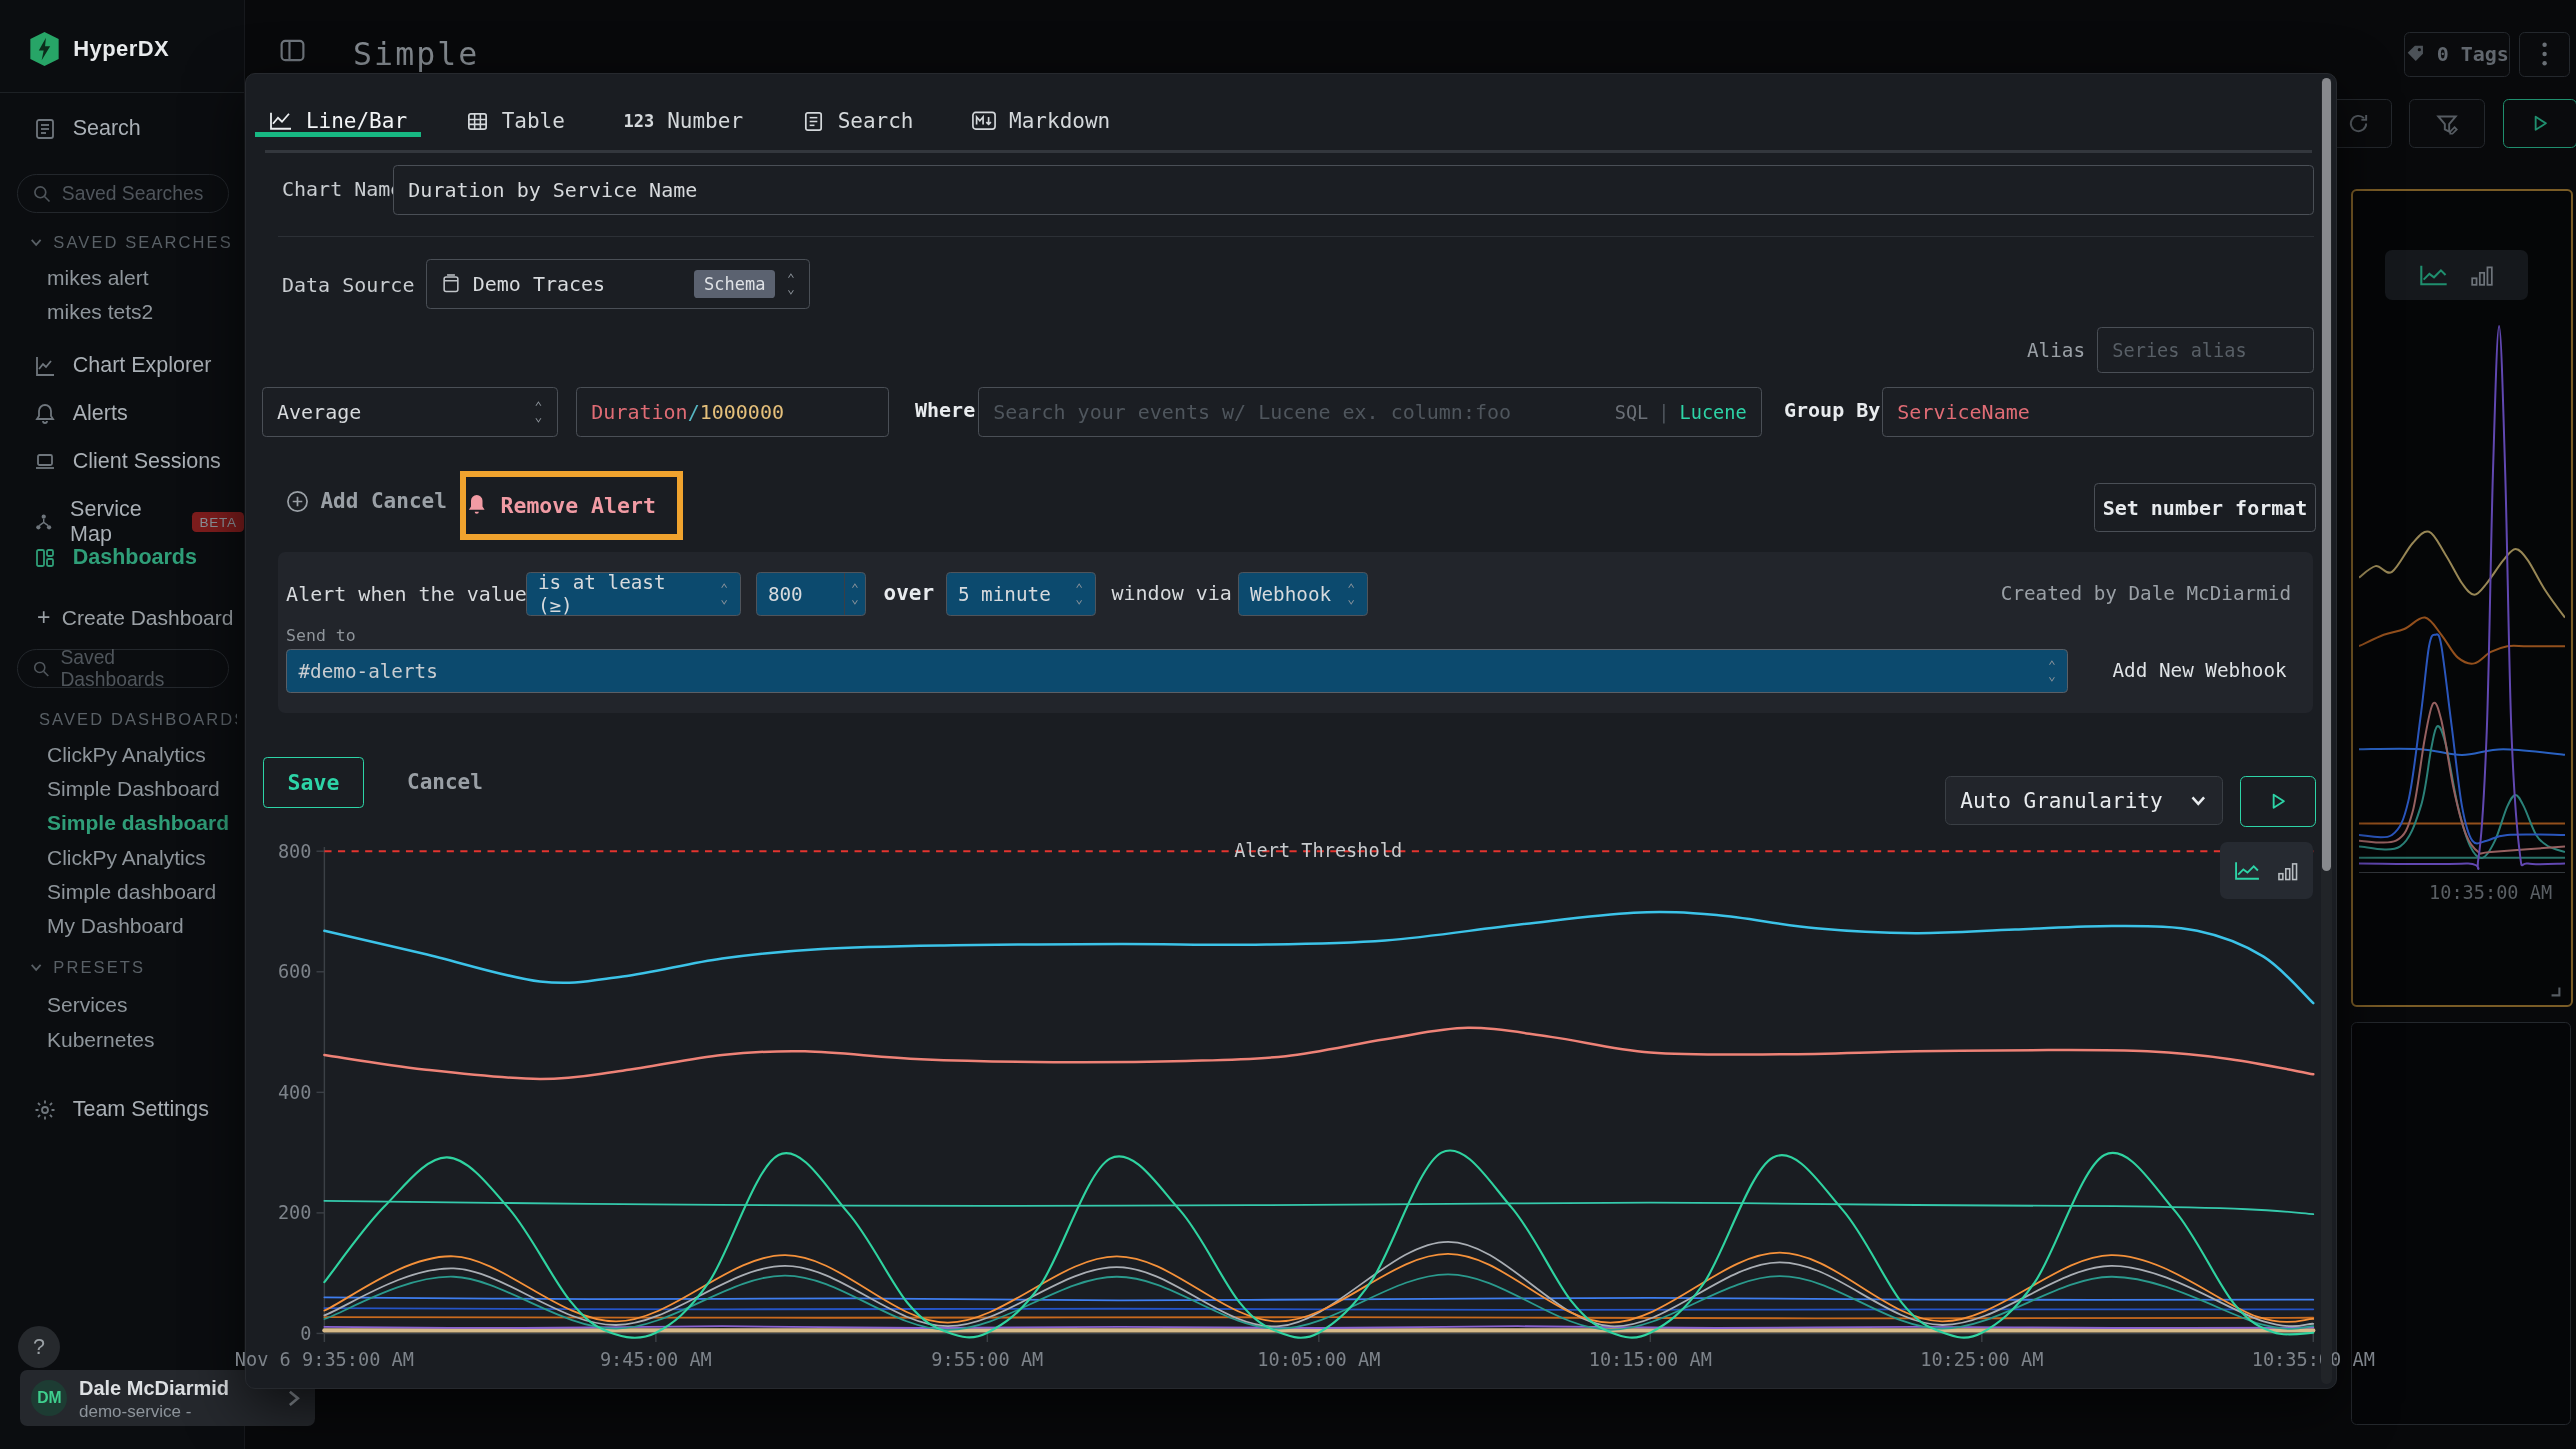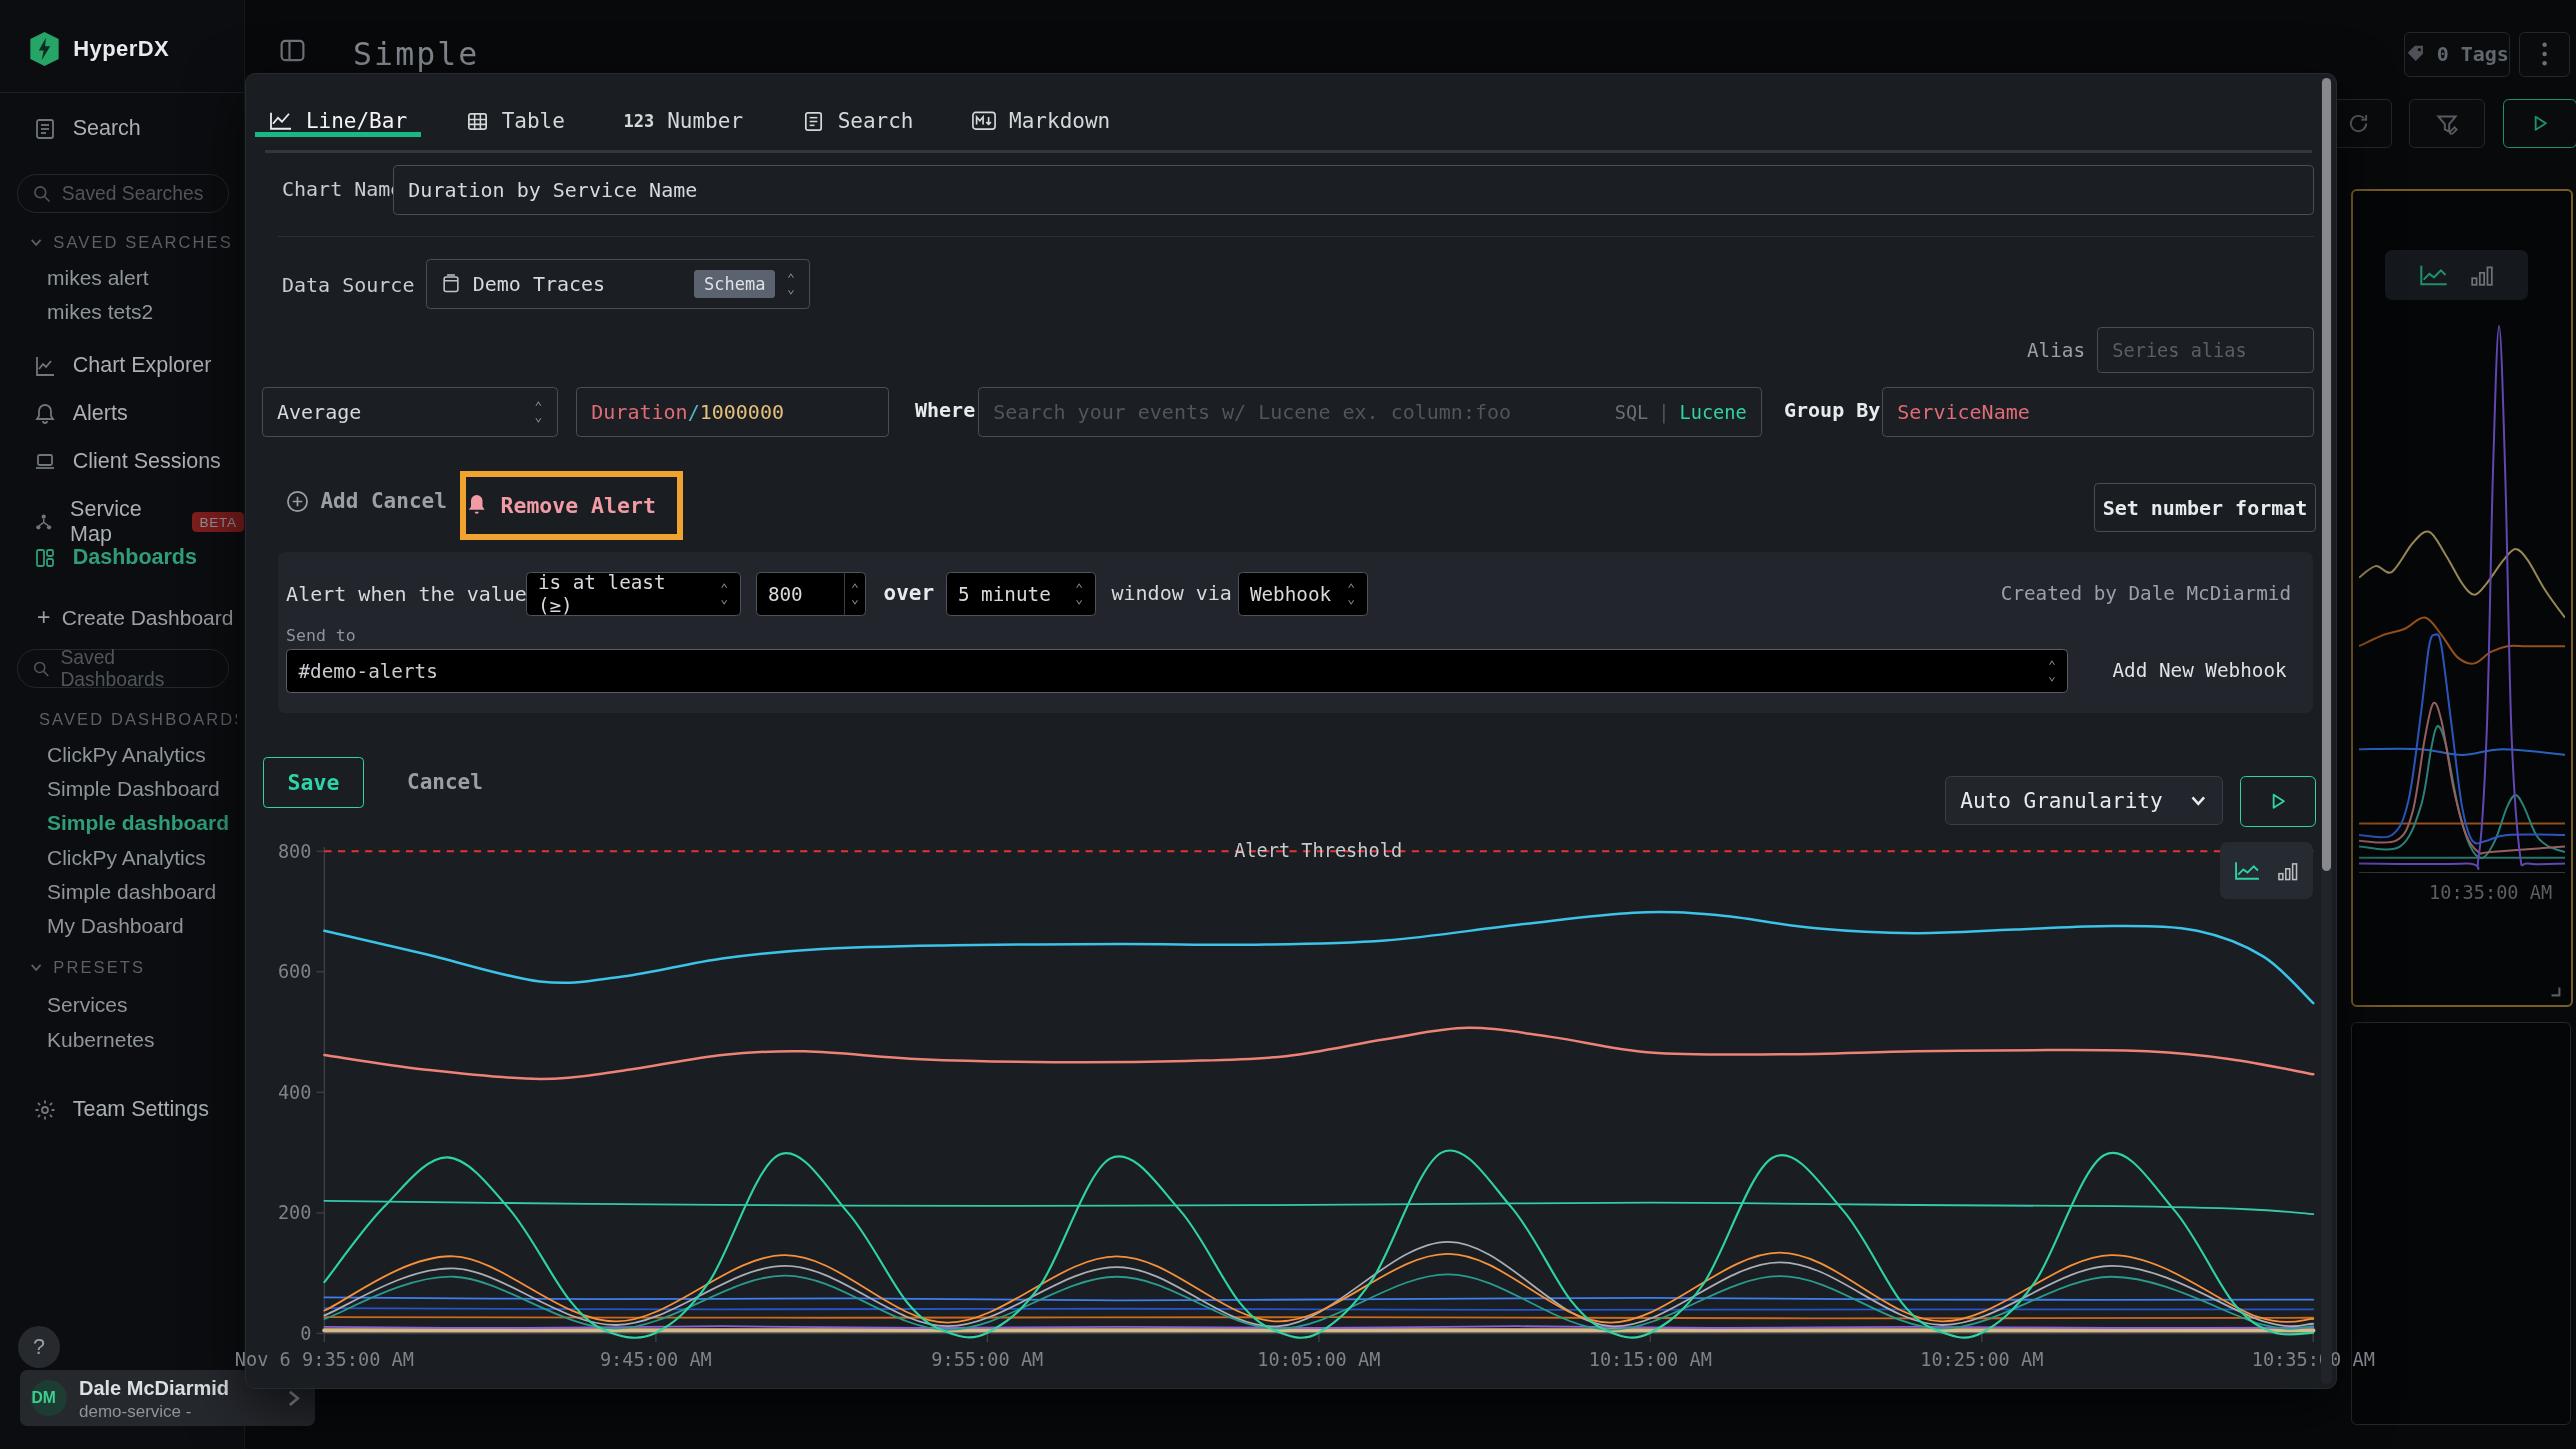--- a/index.html
+++ b/index.html
@@ -23,21 +23,21 @@
   
   #modal{position:absolute;left:245px;top:73px;width:2090px;height:1314px;background:#1a1d22;border:0.7px solid #26292e;border-radius:10px;box-shadow:0 17px 57px rgba(0,0,0,.65);z-index:10;}
   .tabs{position:absolute;left:18.6px;right:24px;top:18.6px;height:57px;display:flex;gap:50px;border-bottom:3.6px solid #33373d;align-items:center;}
   .tab{display:flex;align-items:center;gap:13px;font-size:21px;color:#d4d8db;position:relative;padding:0 4.3px;cursor:pointer;}
   .tab.active{color:#f2f4f6;}
   .tab.active::after{content:"";position:absolute;left:-10px;right:-10px;bottom:-4.3px;height:5px;background:#17b883;}
   .inp{background:#1b1e23;border:1.4px solid #4a4f56;border-radius:4.3px;color:#d7dadd;font-size:20px;display:flex;align-items:center;padding:0 14.3px;box-sizing:border-box;}
   .label{font-size:20px;color:#c8ccd0;}
   .sel-chev{margin-left:auto;color:#9aa0a6;}
   .alert-panel{position:absolute;left:31.5px;top:478px;width:2035px;height:161px;background:#22252b;border-radius:7.2px;}
-  .mini-sel{background:#000000;border:1.4px solid #4f545b;border-radius:4.3px;height:44px;display:flex;align-items:center;padding:0 11.4px;gap:11.4px;font-size:19.3px;color:#d7dadd;box-sizing:border-box;}
+  .mini-sel{background:#0c4a6e;border:1.4px solid #4f545b;border-radius:4.3px;height:44px;display:flex;align-items:center;padding:0 11.4px;gap:11.4px;font-size:19.3px;color:#d7dadd;box-sizing:border-box;}
   .chev-ud{display:flex;flex-direction:column;line-height:10px;font-size:13px;color:#8d949b;}
   .btn-outline{border:1.4px solid #4a4f56;border-radius:4.3px;color:#e8ebee;font-weight:bold;font-size:20px;display:flex;align-items:center;justify-content:center;}
   svg{display:block;}
   text{font-family:"DejaVu Sans Mono",monospace;}
 </style>
 </head>
 <body>
 
 <div id="root">
 
@@ -239,21 +239,21 @@
         </svg>
       <span class="side-label">Team Settings</span>
     </div>
 
     <div class="abs flex sans" style="left:18px;top:1326px;width:42px;height:42px;border-radius:50%;background:#26292d;justify-content:center;color:#9aa0a5;font-size:21.5px;">
       <span>?</span>
     </div>
   </aside>
 
   <div class="abs sans" style="left:20px;top:1370px;width:295px;height:56px;background:#25282d;border-radius:7.2px;z-index:5;">
-    <div class="abs flex" style="left:11.4px;top:10px;width:36px;height:36px;border-radius:50%;background:#1d3c33;color:#3fcf8e;font-size:15.7px;font-weight:bold;">
+    <div class="abs flex" style="left:11.4px;top:10px;width:36px;height:36px;border-radius:50%;background:#1d3c33;justify-content:center;color:#3fcf8e;font-size:15.7px;font-weight:bold;">
       <span>DM</span>
     </div>
     <div class="abs" style="left:59px;top:7.2px;font-size:20px;font-weight:bold;color:#dde0e3;">Dale McDiarmid</div>
     <div class="abs" style="left:59px;top:31.5px;font-size:17px;color:#8d949b;">demo-service -</div>
     <svg class="abs" style="left:266px;top:18.6px;" width="15.7" height="18.6" viewBox="0 0 10 14">
         <path d="M2 2l6 5-6 5" fill="none" stroke="#8d949b" stroke-width="2"></path>
       </svg>
   </div>
 
   <div id="modal">

